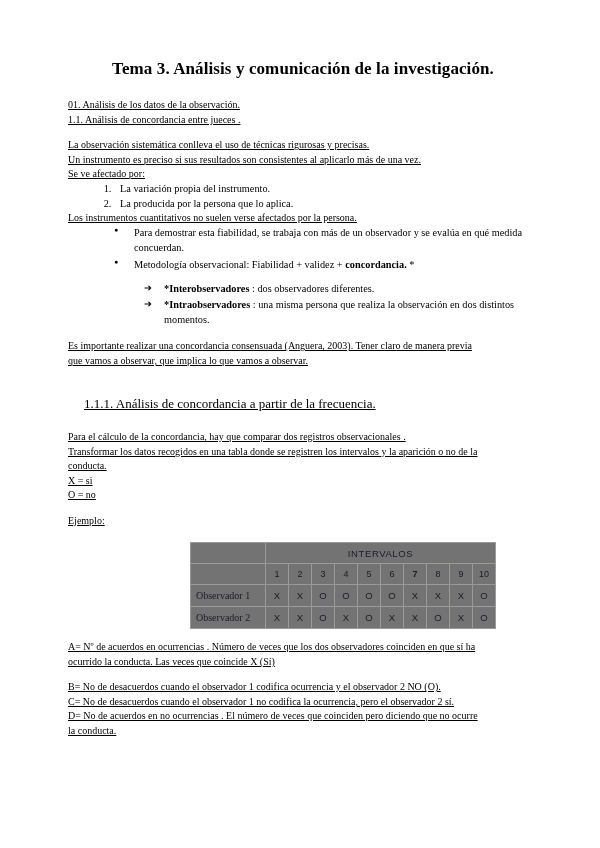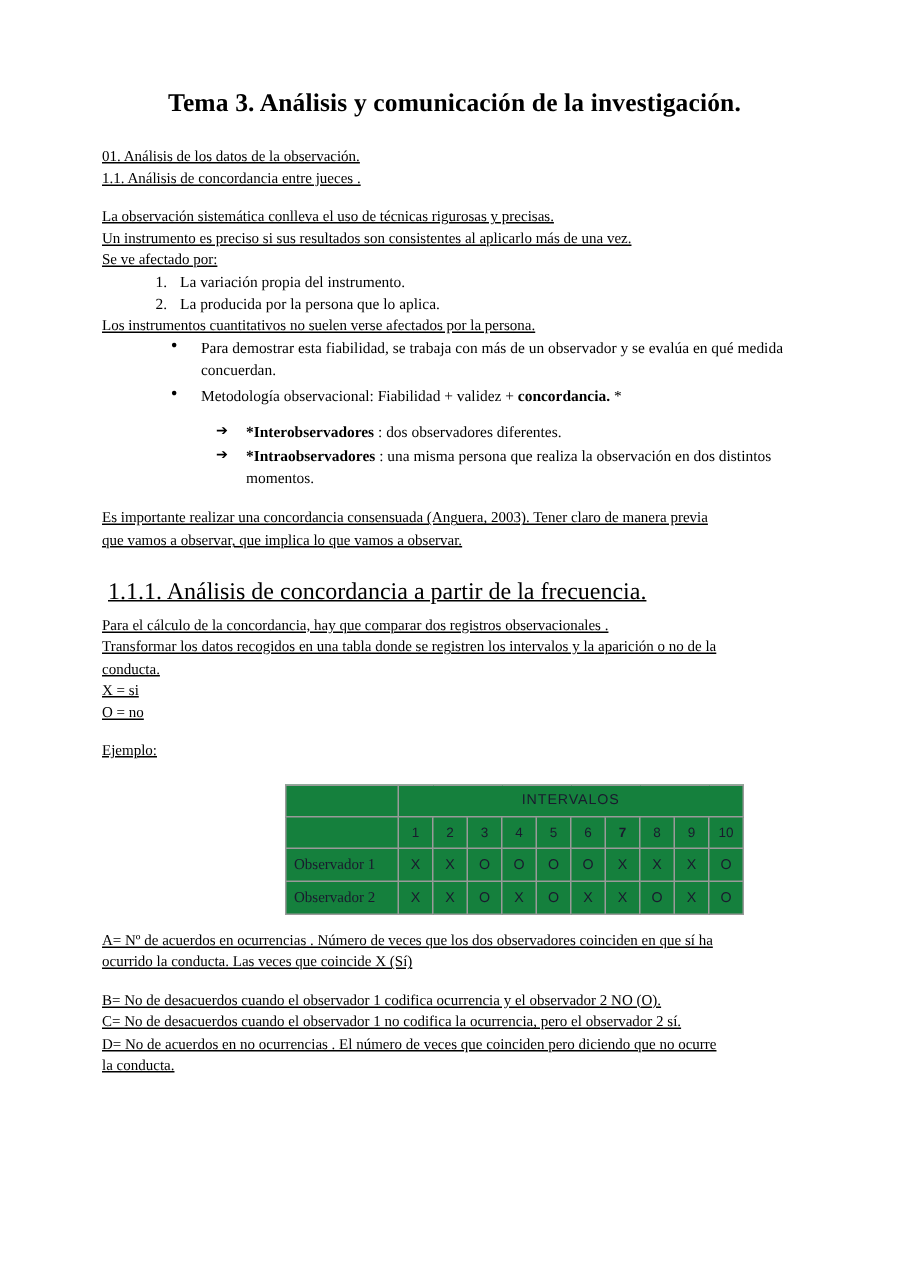--- a/index.html
+++ b/index.html
@@ -87,31 +87,31 @@
     position: absolute;
     left: 0;
     top: 0;
     font-size: 9.5px;
   }
   .b {
     font-weight: bold;
   }
   .u-head {
     text-decoration: underline;
-    font-size: 16px;
-    line-height: 1.45;
-    margin: 4px;
+    font-size: 13px;
+    line-height: 1.45;
+    margin: 16px;
   }
   
   .tbl-wrap {
     margin: 14px 0 0 122px;
   }
   table.interval-table {
     border-collapse: collapse;
-    background: #15803d;
+    background: #737373;
     font-family: "Liberation Sans", "DejaVu Sans", sans-serif;
     font-size: 9px;
     color: #1a1a2e;
   }
   table.interval-table td,
   table.interval-table th {
     border: 1px solid #9a9a9a;
     text-align: center;
     vertical-align: middle;
     padding: 0;

